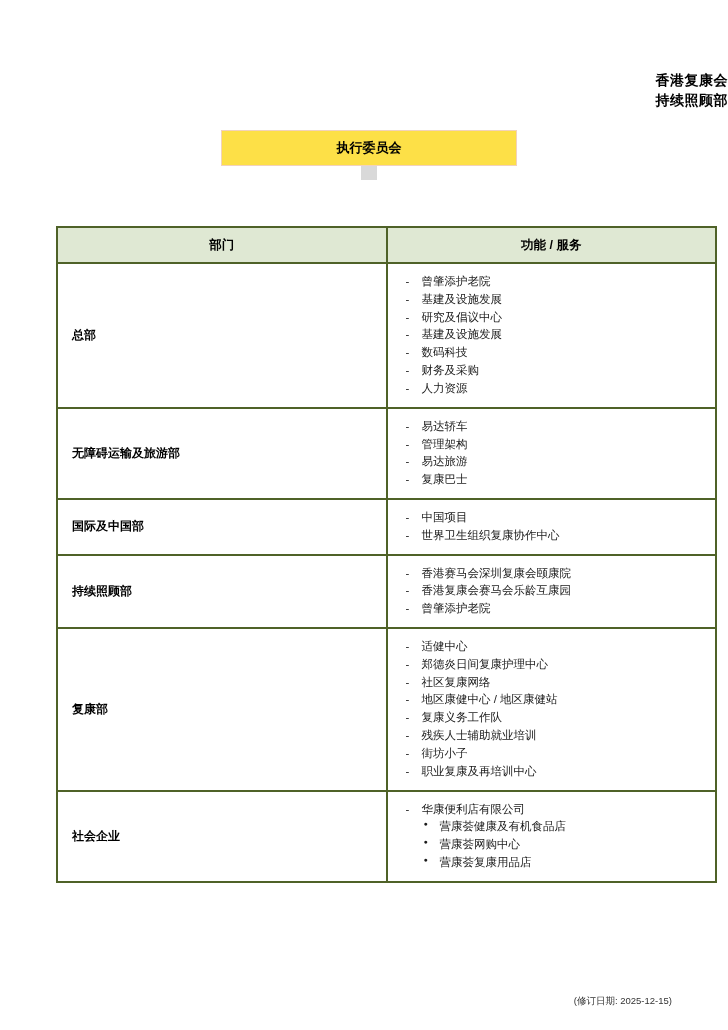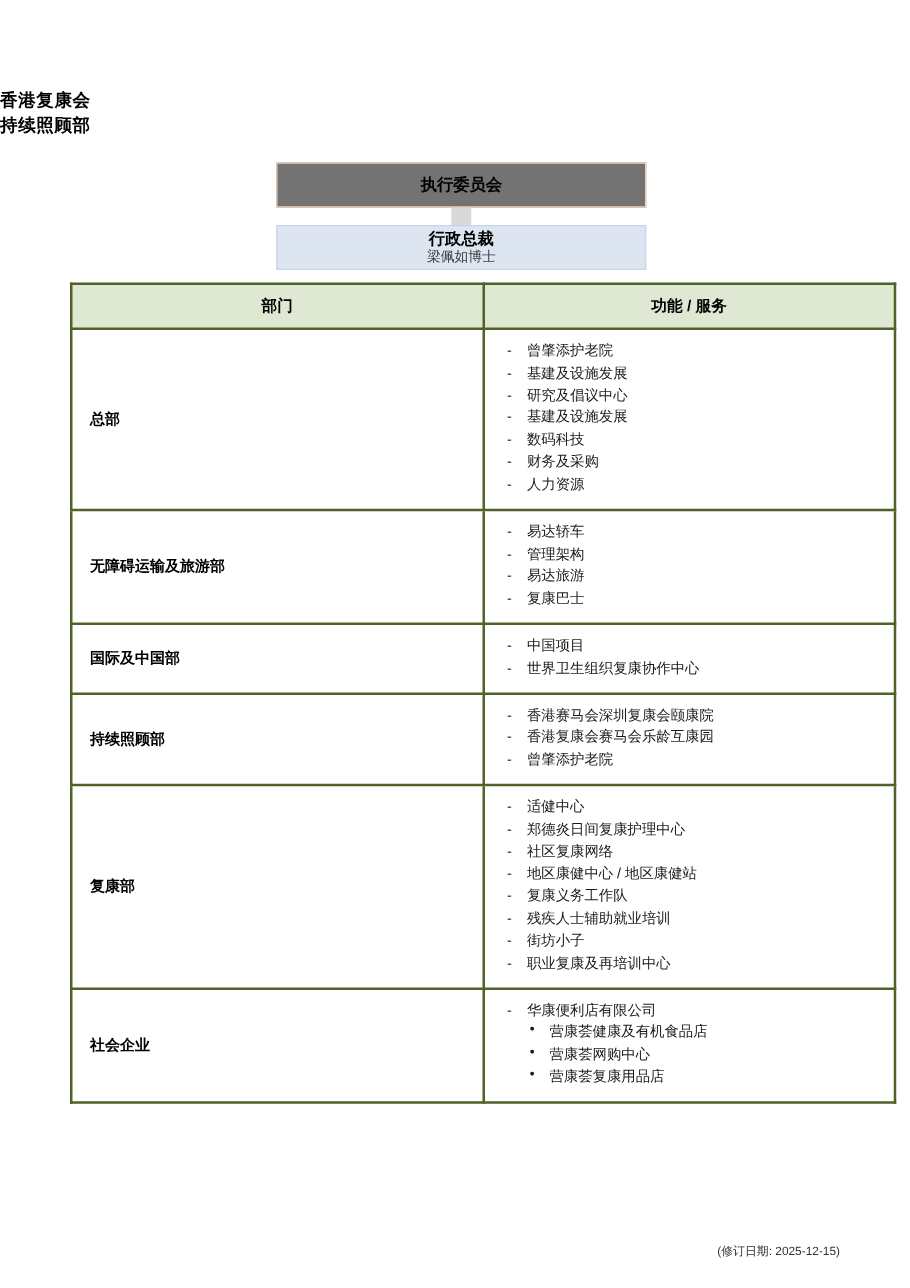--- a/index.html
+++ b/index.html
@@ -21,37 +21,37 @@
     height: 1030px;
     box-sizing: border-box;
   }
 
   
   .title-block {
     position: absolute;
     top: 70px;
     left: 0;
     width: 728px;
-    text-align: left;
+    text-align: right;
     line-height: 1.45;
   }
   .title-line {
     font-size: 14px;
     font-weight: bold;
     letter-spacing: 0.5px;
   }
 
   
   .exec-box {
     position: absolute;
     left: 221px;
     top: 130px;
     width: 296px;
     height: 36px;
-    background: #737373;
+    background: #fde047;
     border: 1px solid #f2d2bb;
     box-sizing: border-box;
     display: flex;
     align-items: center;
     justify-content: center;
     font-size: 13px;
     font-weight: bold;
   }
   .connector {
     position: absolute;
@@ -164,24 +164,20 @@
     <div class="title-line">香港复康会</div>
     <div class="title-line">持续照顾部</div>
   </div>
 
   <div class="exec-box">
     <span>执行委员会</span>
   </div>
 
   <div class="connector"></div>
 
-  <div class="ceo-box">
-    <div class="ceo-title">行政总裁</div>
-    <div class="ceo-name">梁佩如博士</div>
-  </div>
 
   <table class="org-table">
     <thead>
       <tr>
         <th>部门</th>
         <th>功能 / 服务</th>
       </tr>
     </thead>
     <tbody>
 

